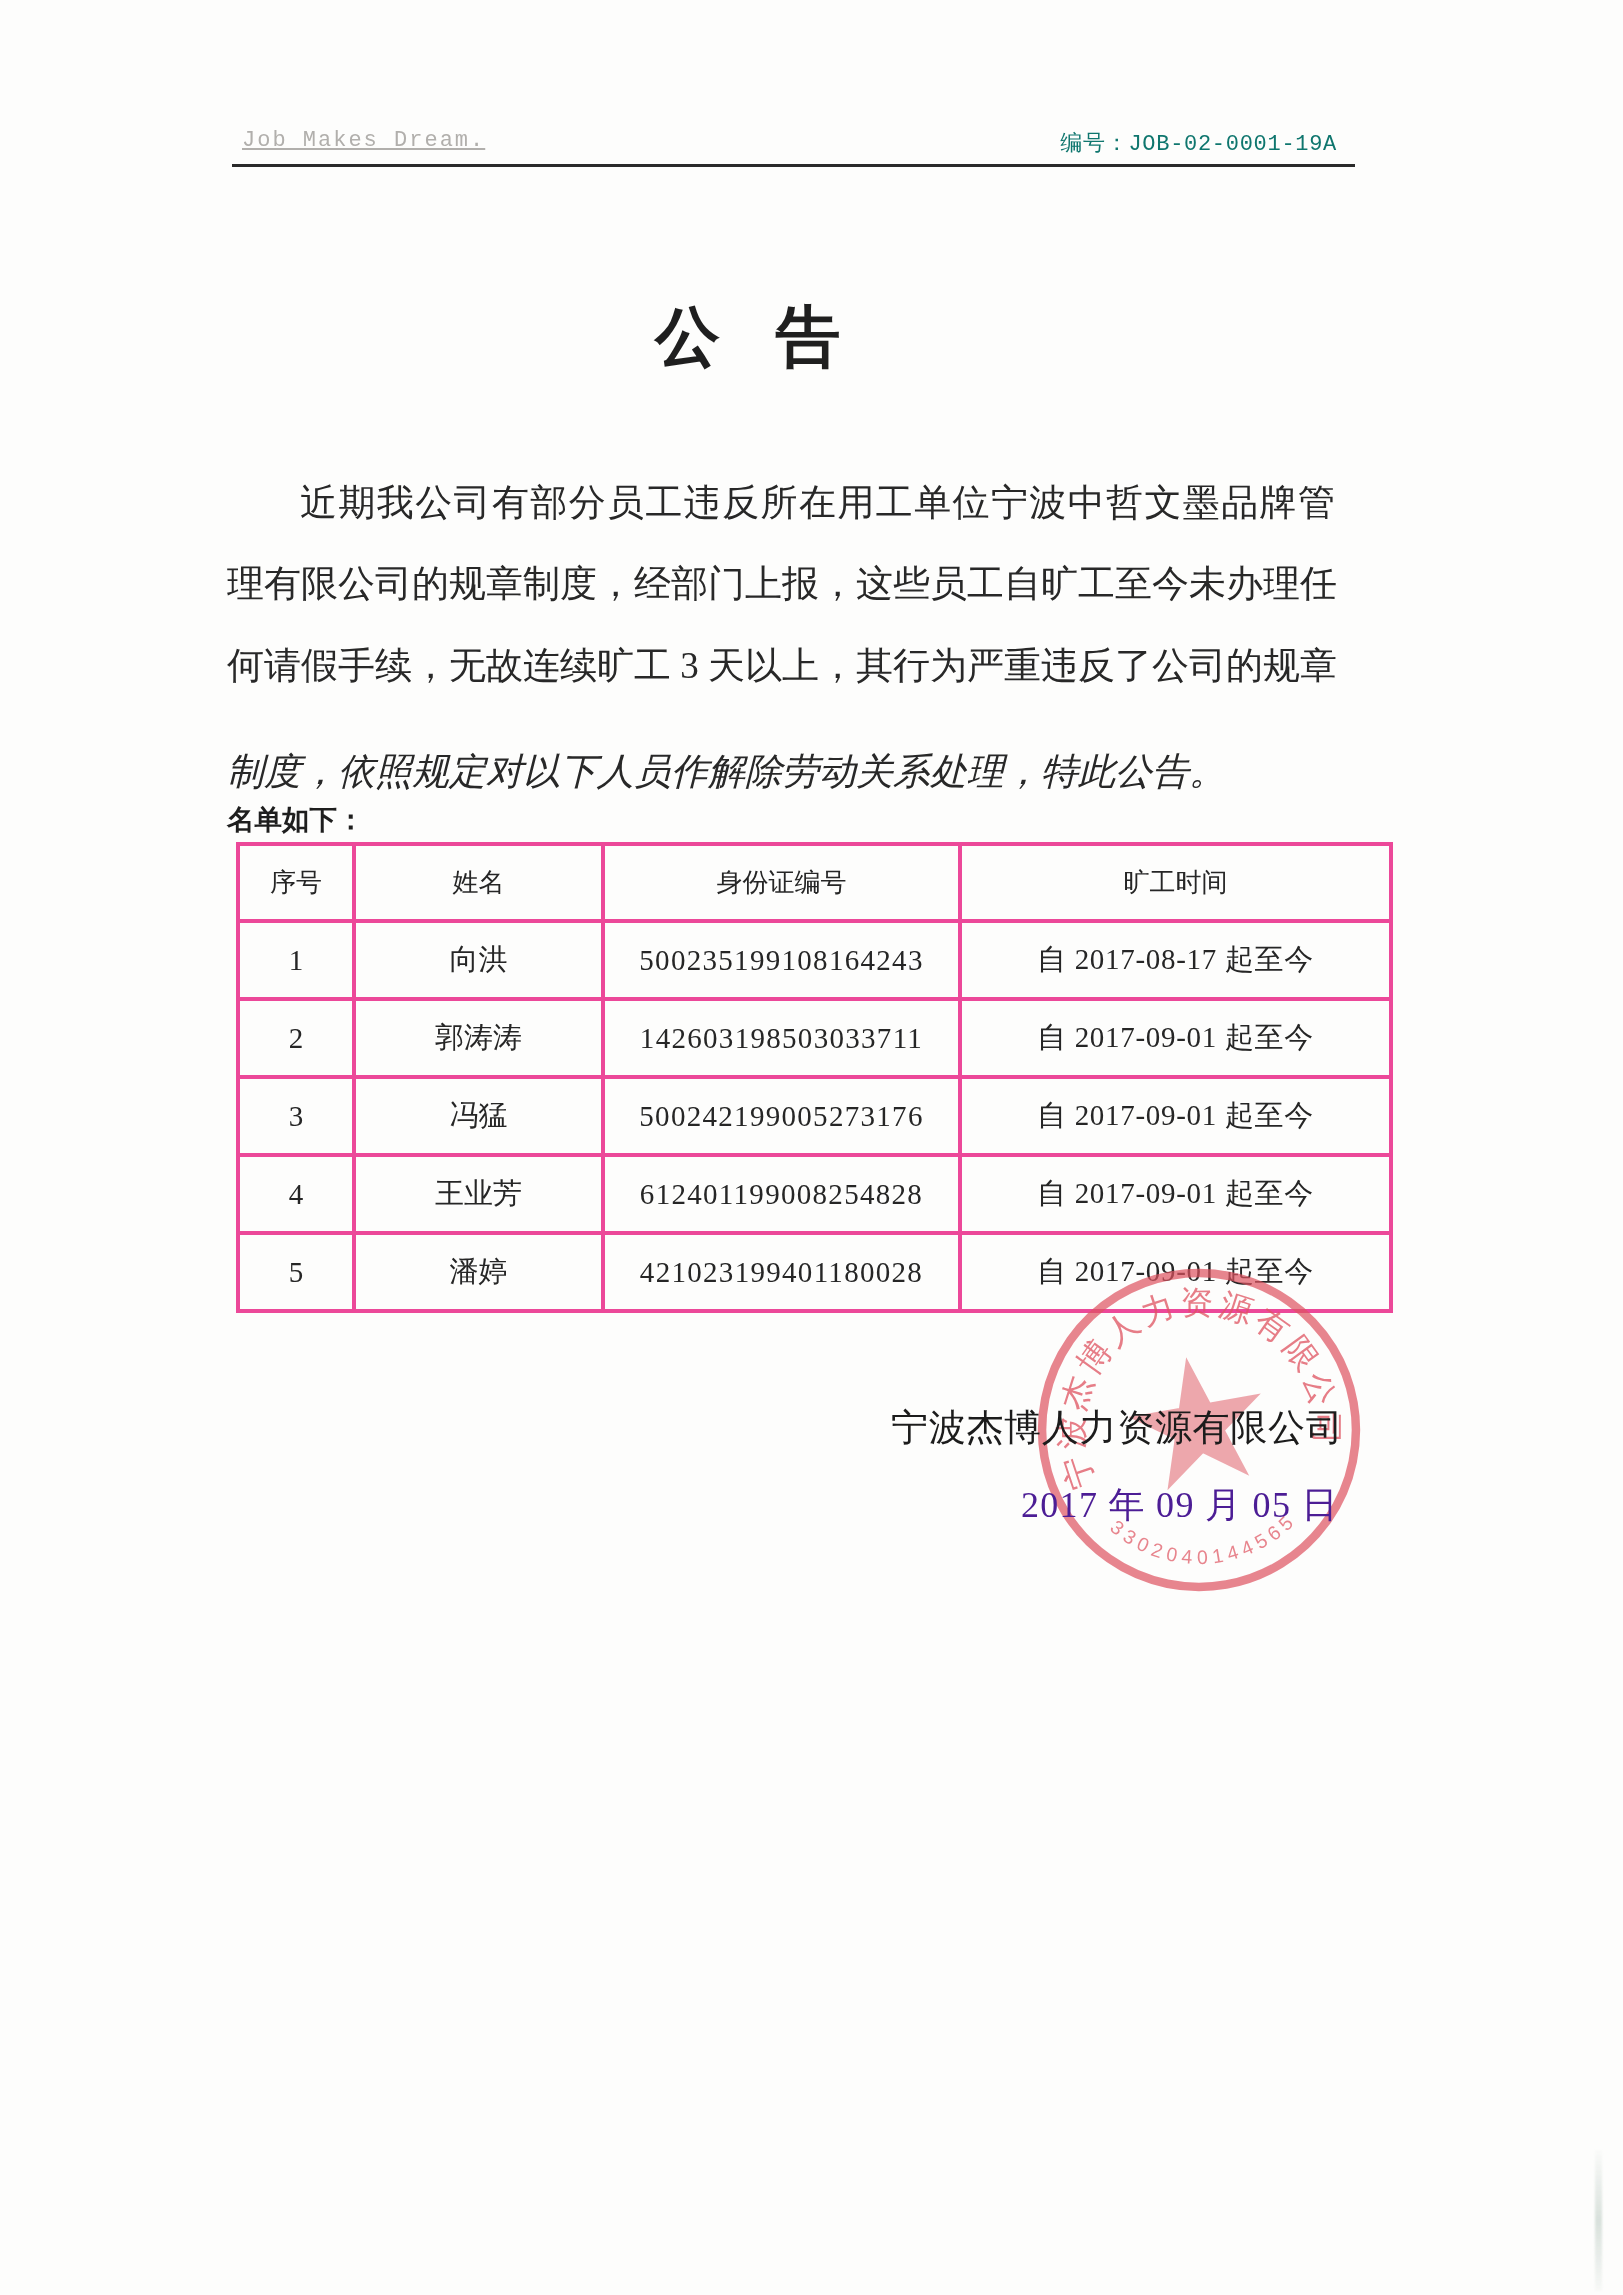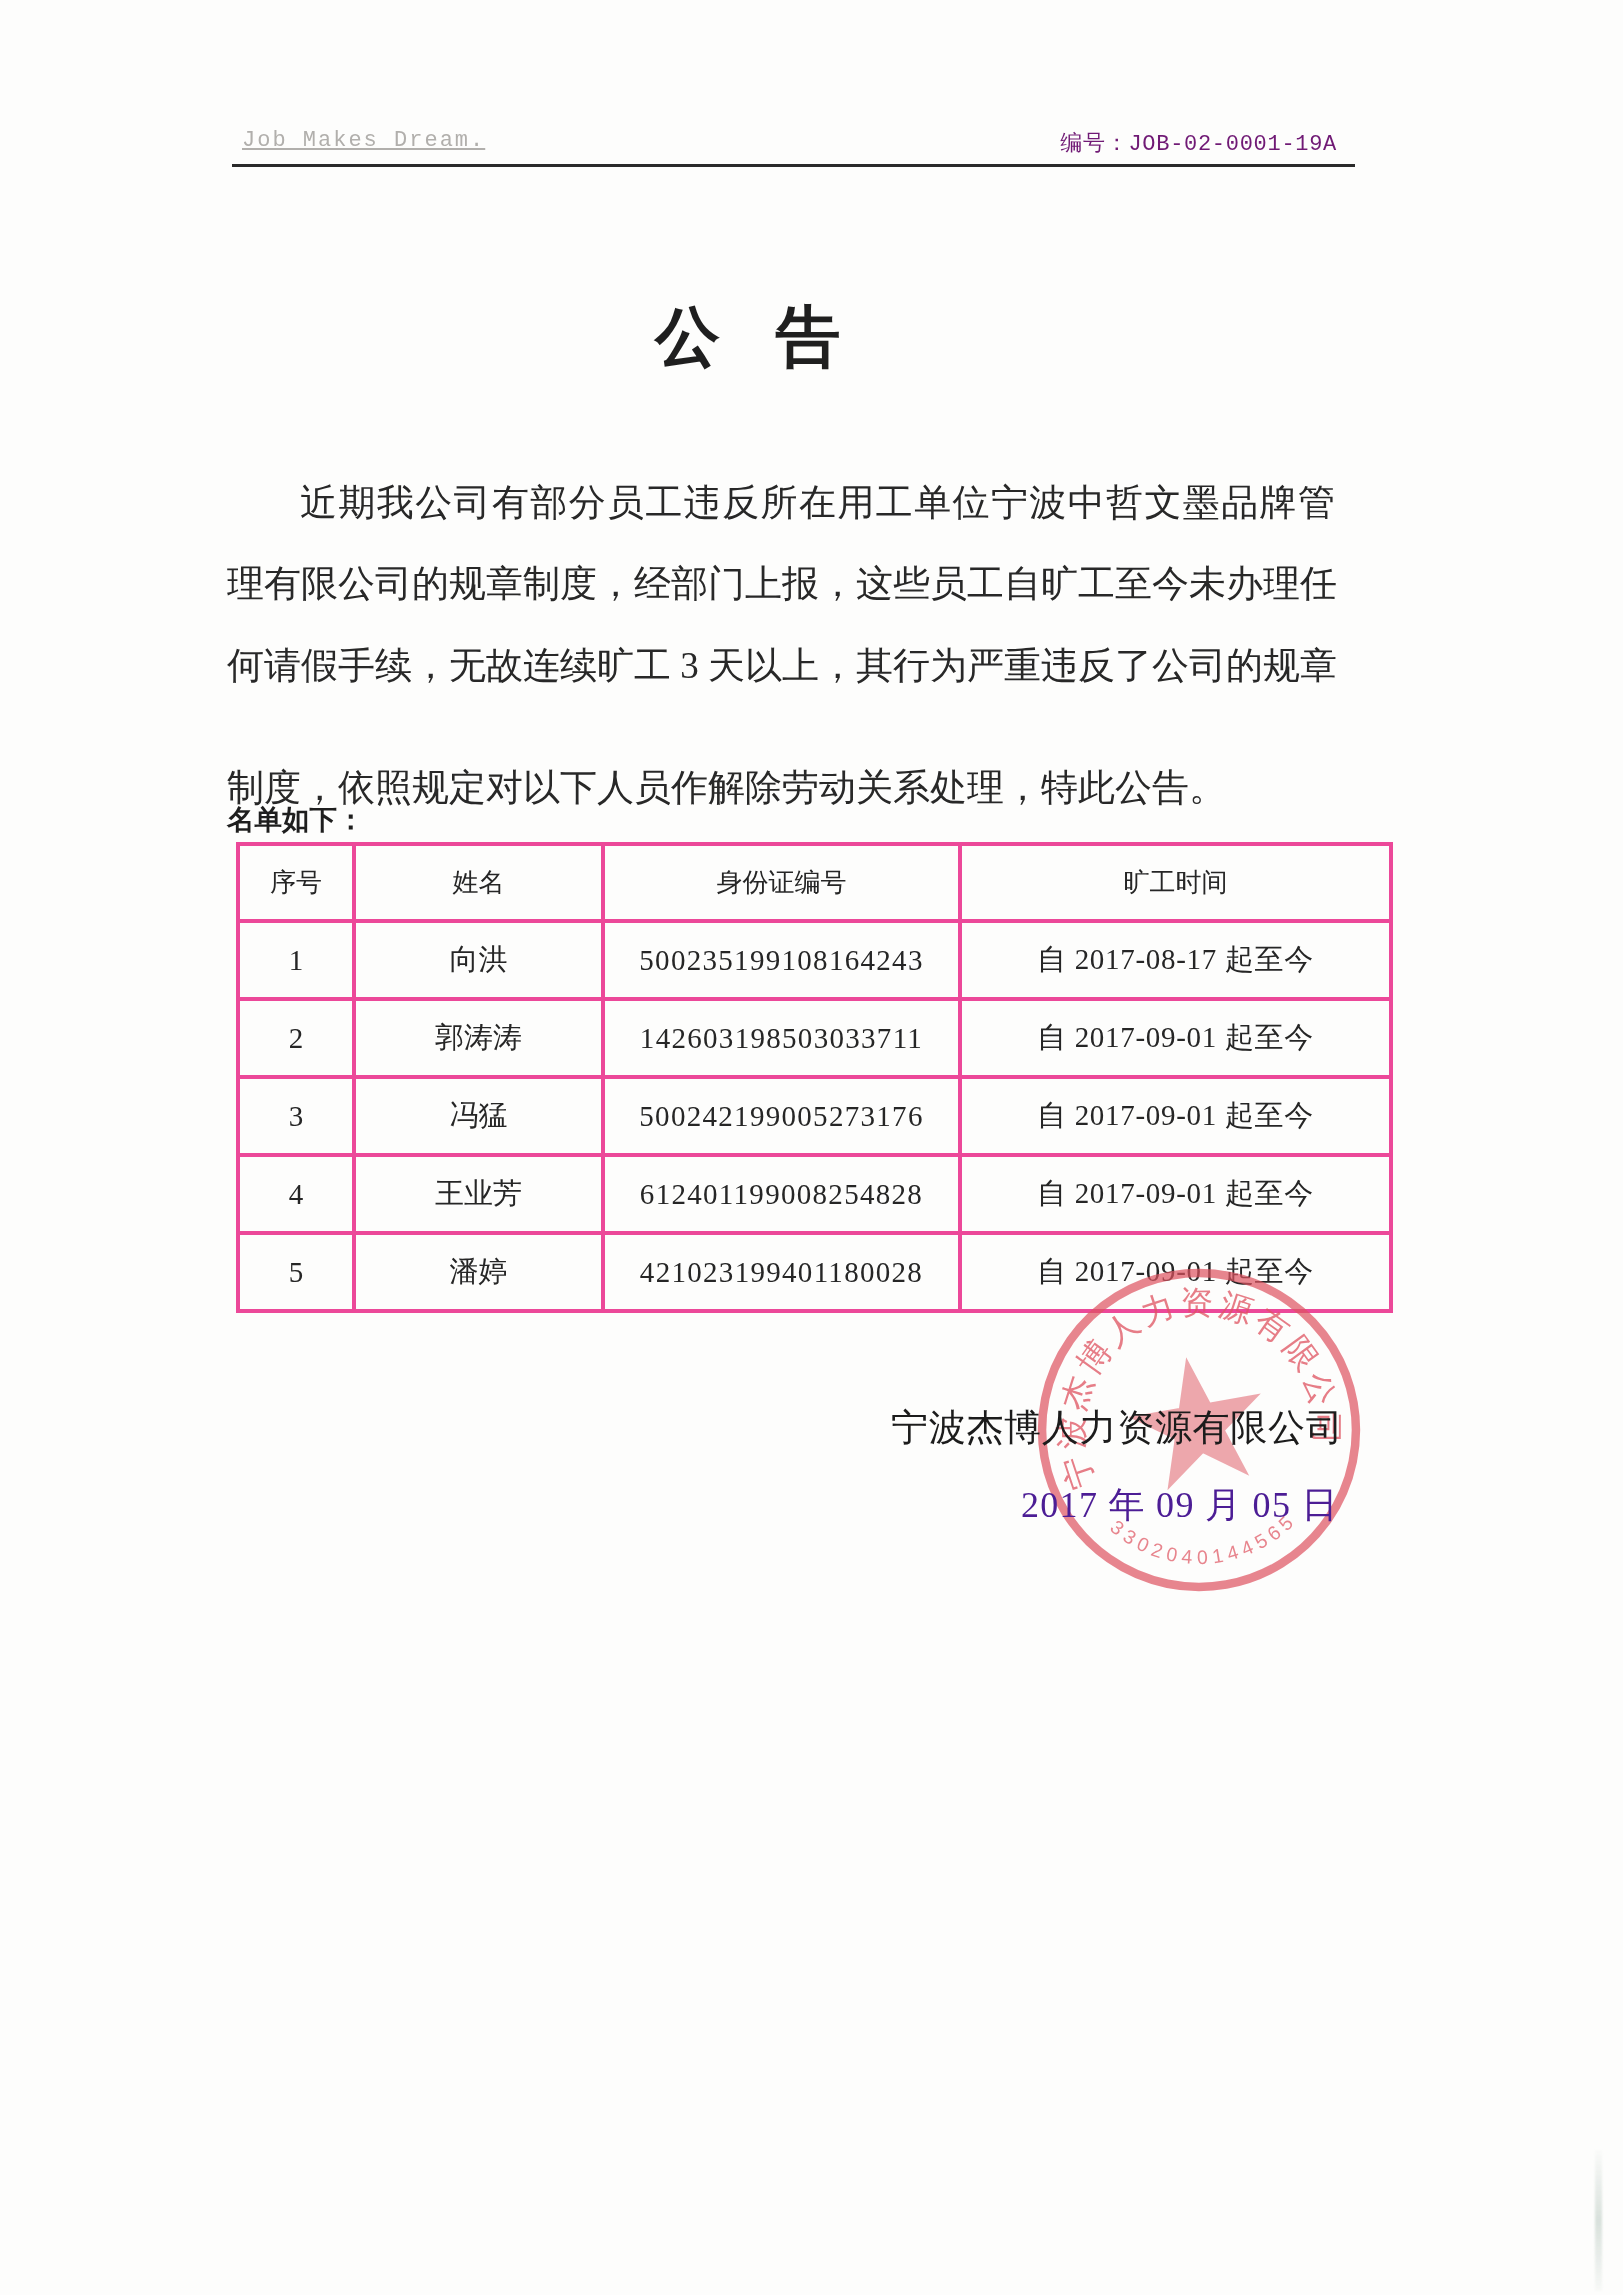--- a/index.html
+++ b/index.html
@@ -9,37 +9,37 @@
     overflow:hidden;
   }
   .abs{position:absolute;}
   
   .hdr-slogan{
     left:242px;top:128px;font-family:"Liberation Mono","DejaVu Sans Mono",monospace;
     font-size:22px;letter-spacing:2px;color:#b1afac;text-decoration:underline;
   }
   .hdr-docno{
     top:128px;right:286px;font-family:"Liberation Mono","DejaVu Sans Mono",monospace;
-    font-size:22px;letter-spacing:0.7px;color:#701a75;
+    font-size:22px;letter-spacing:0.7px;color:#0f766e;
   }
   .hdr-rule{left:232px;top:164px;width:1123px;height:2.6px;background:#2a2a2a;}
   
   .doc-title{
     left:655px;top:293px;font-size:65px;font-weight:600;letter-spacing:19.6px;
     color:#1f1f1f;white-space:nowrap;
   }
   
   .bline{
     left:227px;width:1108px;height:43px;line-height:43px;font-size:37px;
     color:#282828;text-align:justify;text-align-last:justify;white-space:nowrap;margin-top:6px;
   }
   .bline.l1{top:475px;padding-left:73px;width:1035px;}
   .bline.l2{top:556px;}
   .bline.l3{top:638px;}
-  .bline.l4{top:760px;text-align-last:left;}
+  .bline.l4{top:744px;text-align-last:left;font-style:italic;}
   
   .list-label{
     left:227px;top:802px;font-size:27.5px;font-weight:bold;
     font-family:"Liberation Sans","DejaVu Sans",sans-serif;color:#1e1e1e;
   }
   
   table.roster{
     position:absolute;left:236px;top:842px;width:1152px;height:447px;
     border-collapse:collapse;table-layout:fixed;z-index:2;
   }

